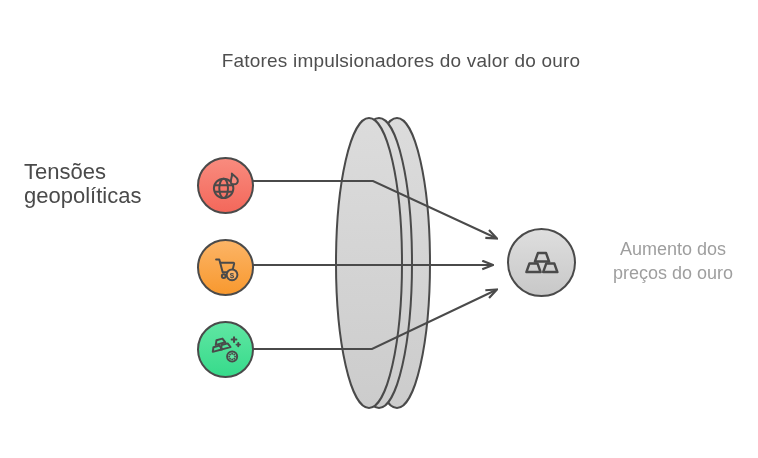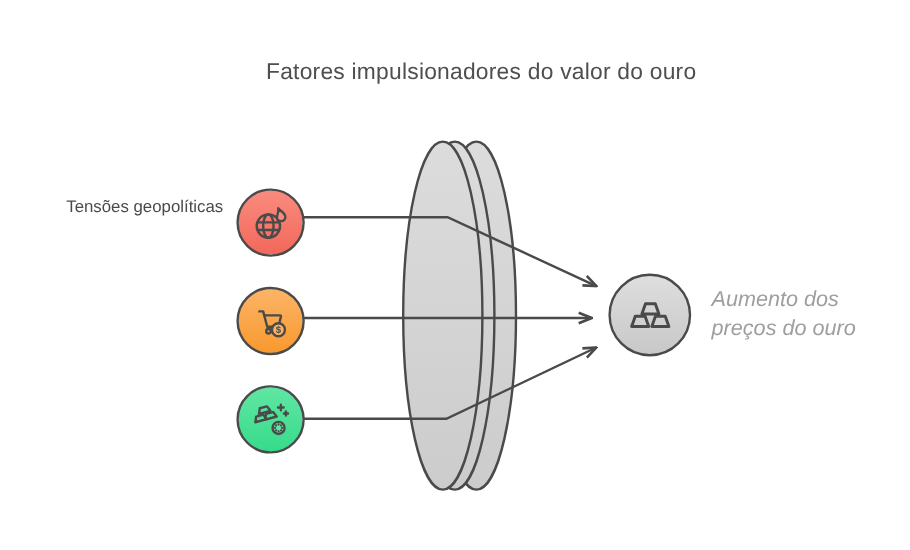--- a/index.html
+++ b/index.html
@@ -14,28 +14,27 @@
     position:absolute;left:0;top:50px;width:758px;
     text-align:center;
     font-size:19px;color:var(--title-text,#4f4f4f);
     letter-spacing:.2px;
     padding-left:22px;
   }
   .flow{position:absolute;left:0;top:0;}
   .lens-ellipse{fill:url(#lensGrad);stroke:var(--outline,#4a4a4a);stroke-width:2;}
   .connector{fill:none;stroke:var(--outline,#4a4a4a);stroke-width:2;}
   .factor-label{
-    position:absolute;left:36px;width:150px;
-    text-align:right;
-    font-size:14px;line-height:24px;color:var(--factor-text,#4a4a4a);
+    position:absolute;left:24px;width:150px;
+    font-size:22px;line-height:24px;color:var(--factor-text,#4a4a4a);
   }
   .outcome-label{
     position:absolute;left:593px;top:237px;width:160px;
-    text-align:left;
-    font-size:18px;line-height:24px;color:var(--outcome-text,#9e9e9e);font-style:italic;
+    text-align:center;
+    font-size:18px;line-height:24px;color:var(--outcome-text,#9e9e9e);
   }
   .circle{
     position:absolute;
     width:57px;height:57px;border-radius:50%;
     box-sizing:border-box;
     border:2.4px solid var(--outline,#4a4a4a);
     background:linear-gradient(180deg,var(--g1),var(--g2));
     display:flex;align-items:center;justify-content:center;
   }
   .circle.outcome{width:69px;height:69px;}

